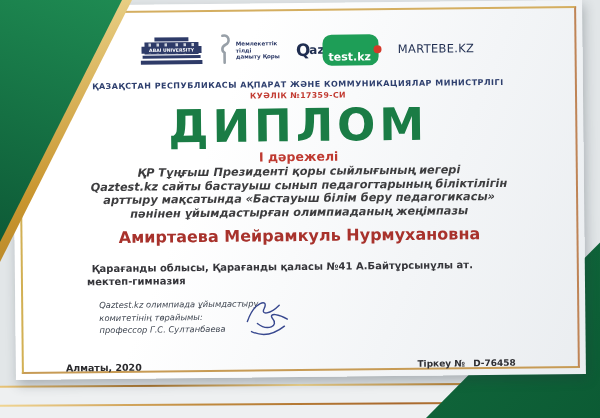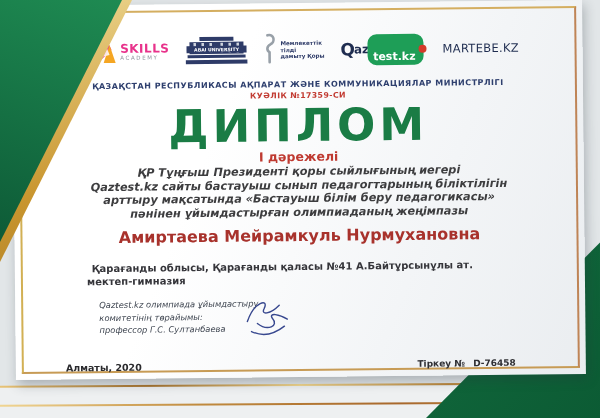--- a/index.html
+++ b/index.html
@@ -93,33 +93,20 @@
   <div class="band-bottom"></div>
   <div class="gold-line l1"></div>
   <div class="gold-line l2"></div>
   <div class="green-br"></div>
 
   <div class="paper">
     <div class="paper-frame"></div>
 
     <div class="logos">
 
-      <div class="logo-skills">
-        <span>
-          <svg width="20" height="27" viewBox="0 0 20 27">
-            <polygon points="1,26 10,2 15,13" fill="#e8328b"></polygon>
-            <polygon points="7,26 13,8 19,26" fill="#f5a623"></polygon>
-            <polygon points="5,20 10,10 13,18" fill="#ffffff" opacity="0.85"></polygon>
-          </svg>
-        </span>
-        <span class="skills-text">
-          <div class="t1">SKILLS</div>
-          <div class="t2">ACADEMY</div>
-        </span>
-      </div>
 
       <div class="logo-abai">
         <svg width="62" height="32" viewBox="0 0 62 32">
           <rect x="14" y="2" width="34" height="4" fill="#2e3b68"></rect>
           <rect x="4" y="7" width="54" height="12" fill="#2e3b68"></rect>
           <rect x="8" y="8" width="2.5" height="10" fill="#cfd4de"></rect>
           <rect x="16" y="8" width="2.5" height="10" fill="#cfd4de"></rect>
           <rect x="24" y="8" width="2.5" height="10" fill="#cfd4de"></rect>
           <rect x="35" y="8" width="2.5" height="10" fill="#cfd4de"></rect>
           <rect x="43" y="8" width="2.5" height="10" fill="#cfd4de"></rect>

